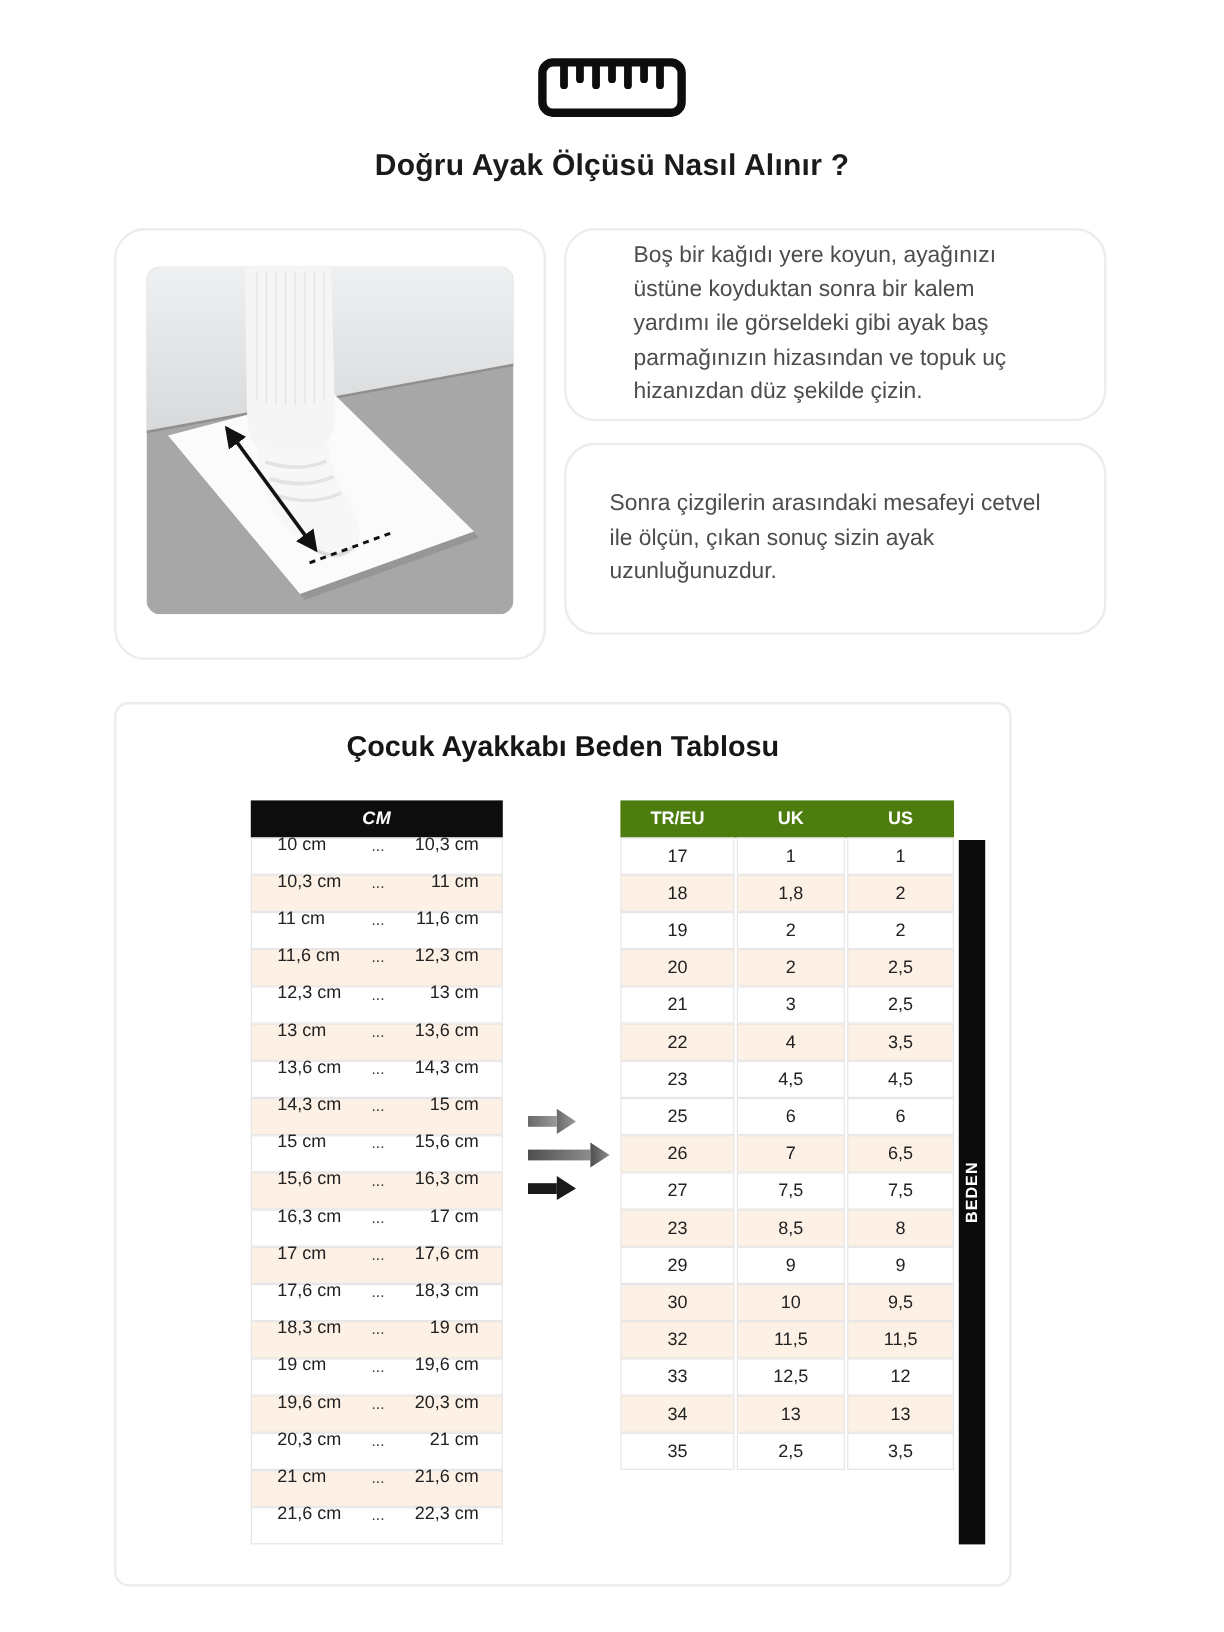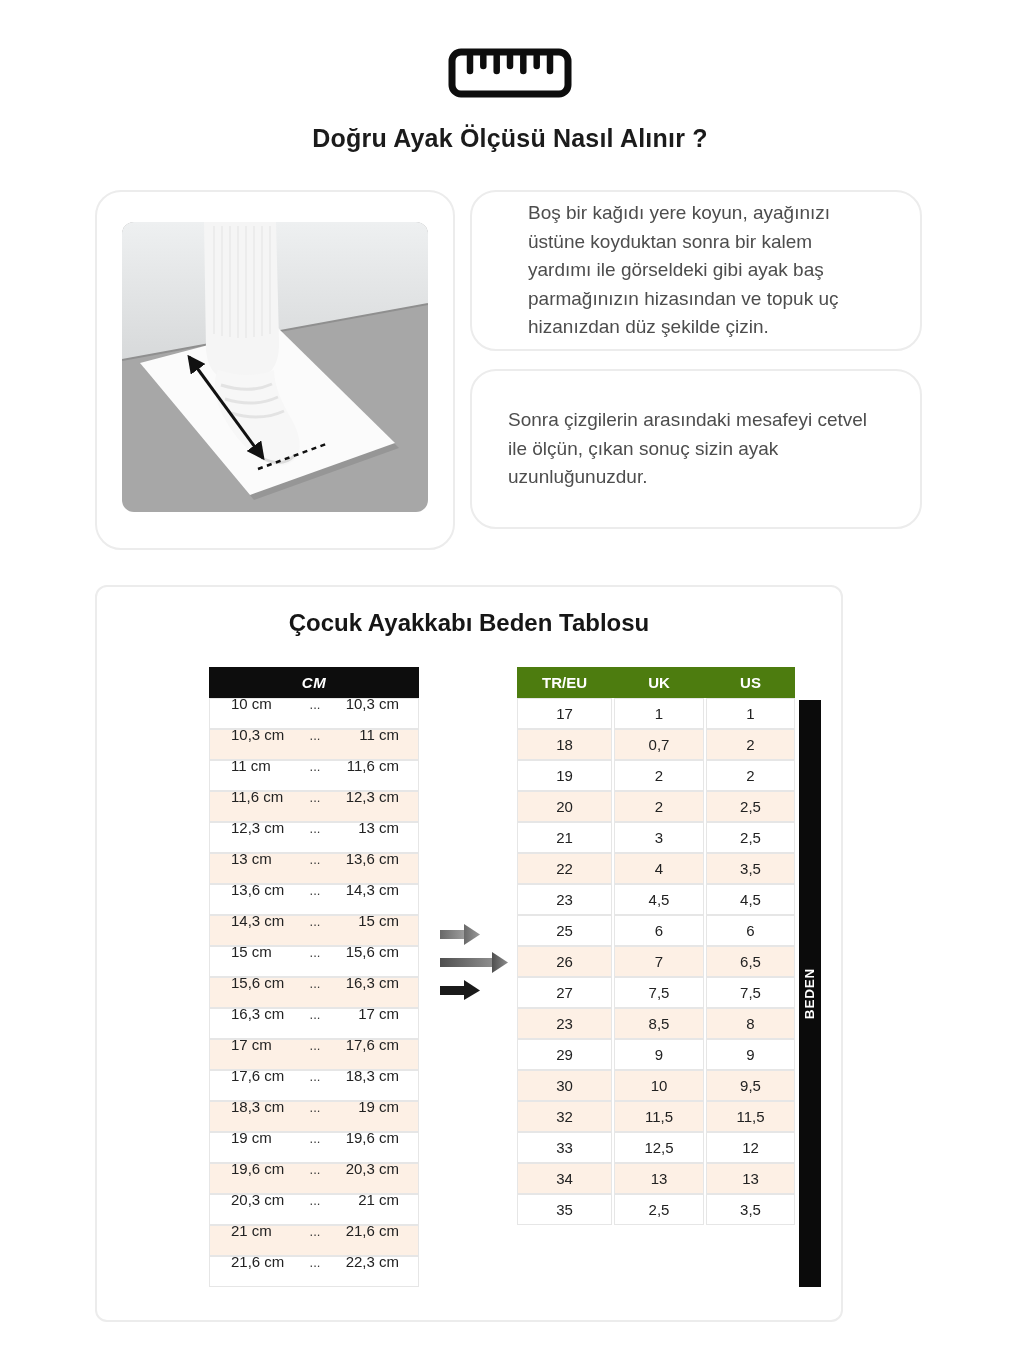--- a/index.html
+++ b/index.html
@@ -257,21 +257,21 @@
       <span class="c2">US</span>
     </div>
     <div>
         <div class="intl-row">
           <div class="intl-cell c0">17</div>
           <div class="intl-cell c1">1</div>
           <div class="intl-cell c2">1</div>
         </div>
         <div class="intl-row alt">
           <div class="intl-cell c0">18</div>
-          <div class="intl-cell c1">0,7</div>
+          <div class="intl-cell c1">1,8</div>
           <div class="intl-cell c2">2</div>
         </div>
         <div class="intl-row">
           <div class="intl-cell c0">19</div>
           <div class="intl-cell c1">2</div>
           <div class="intl-cell c2">2</div>
         </div>
         <div class="intl-row alt">
           <div class="intl-cell c0">20</div>
           <div class="intl-cell c1">2</div>

